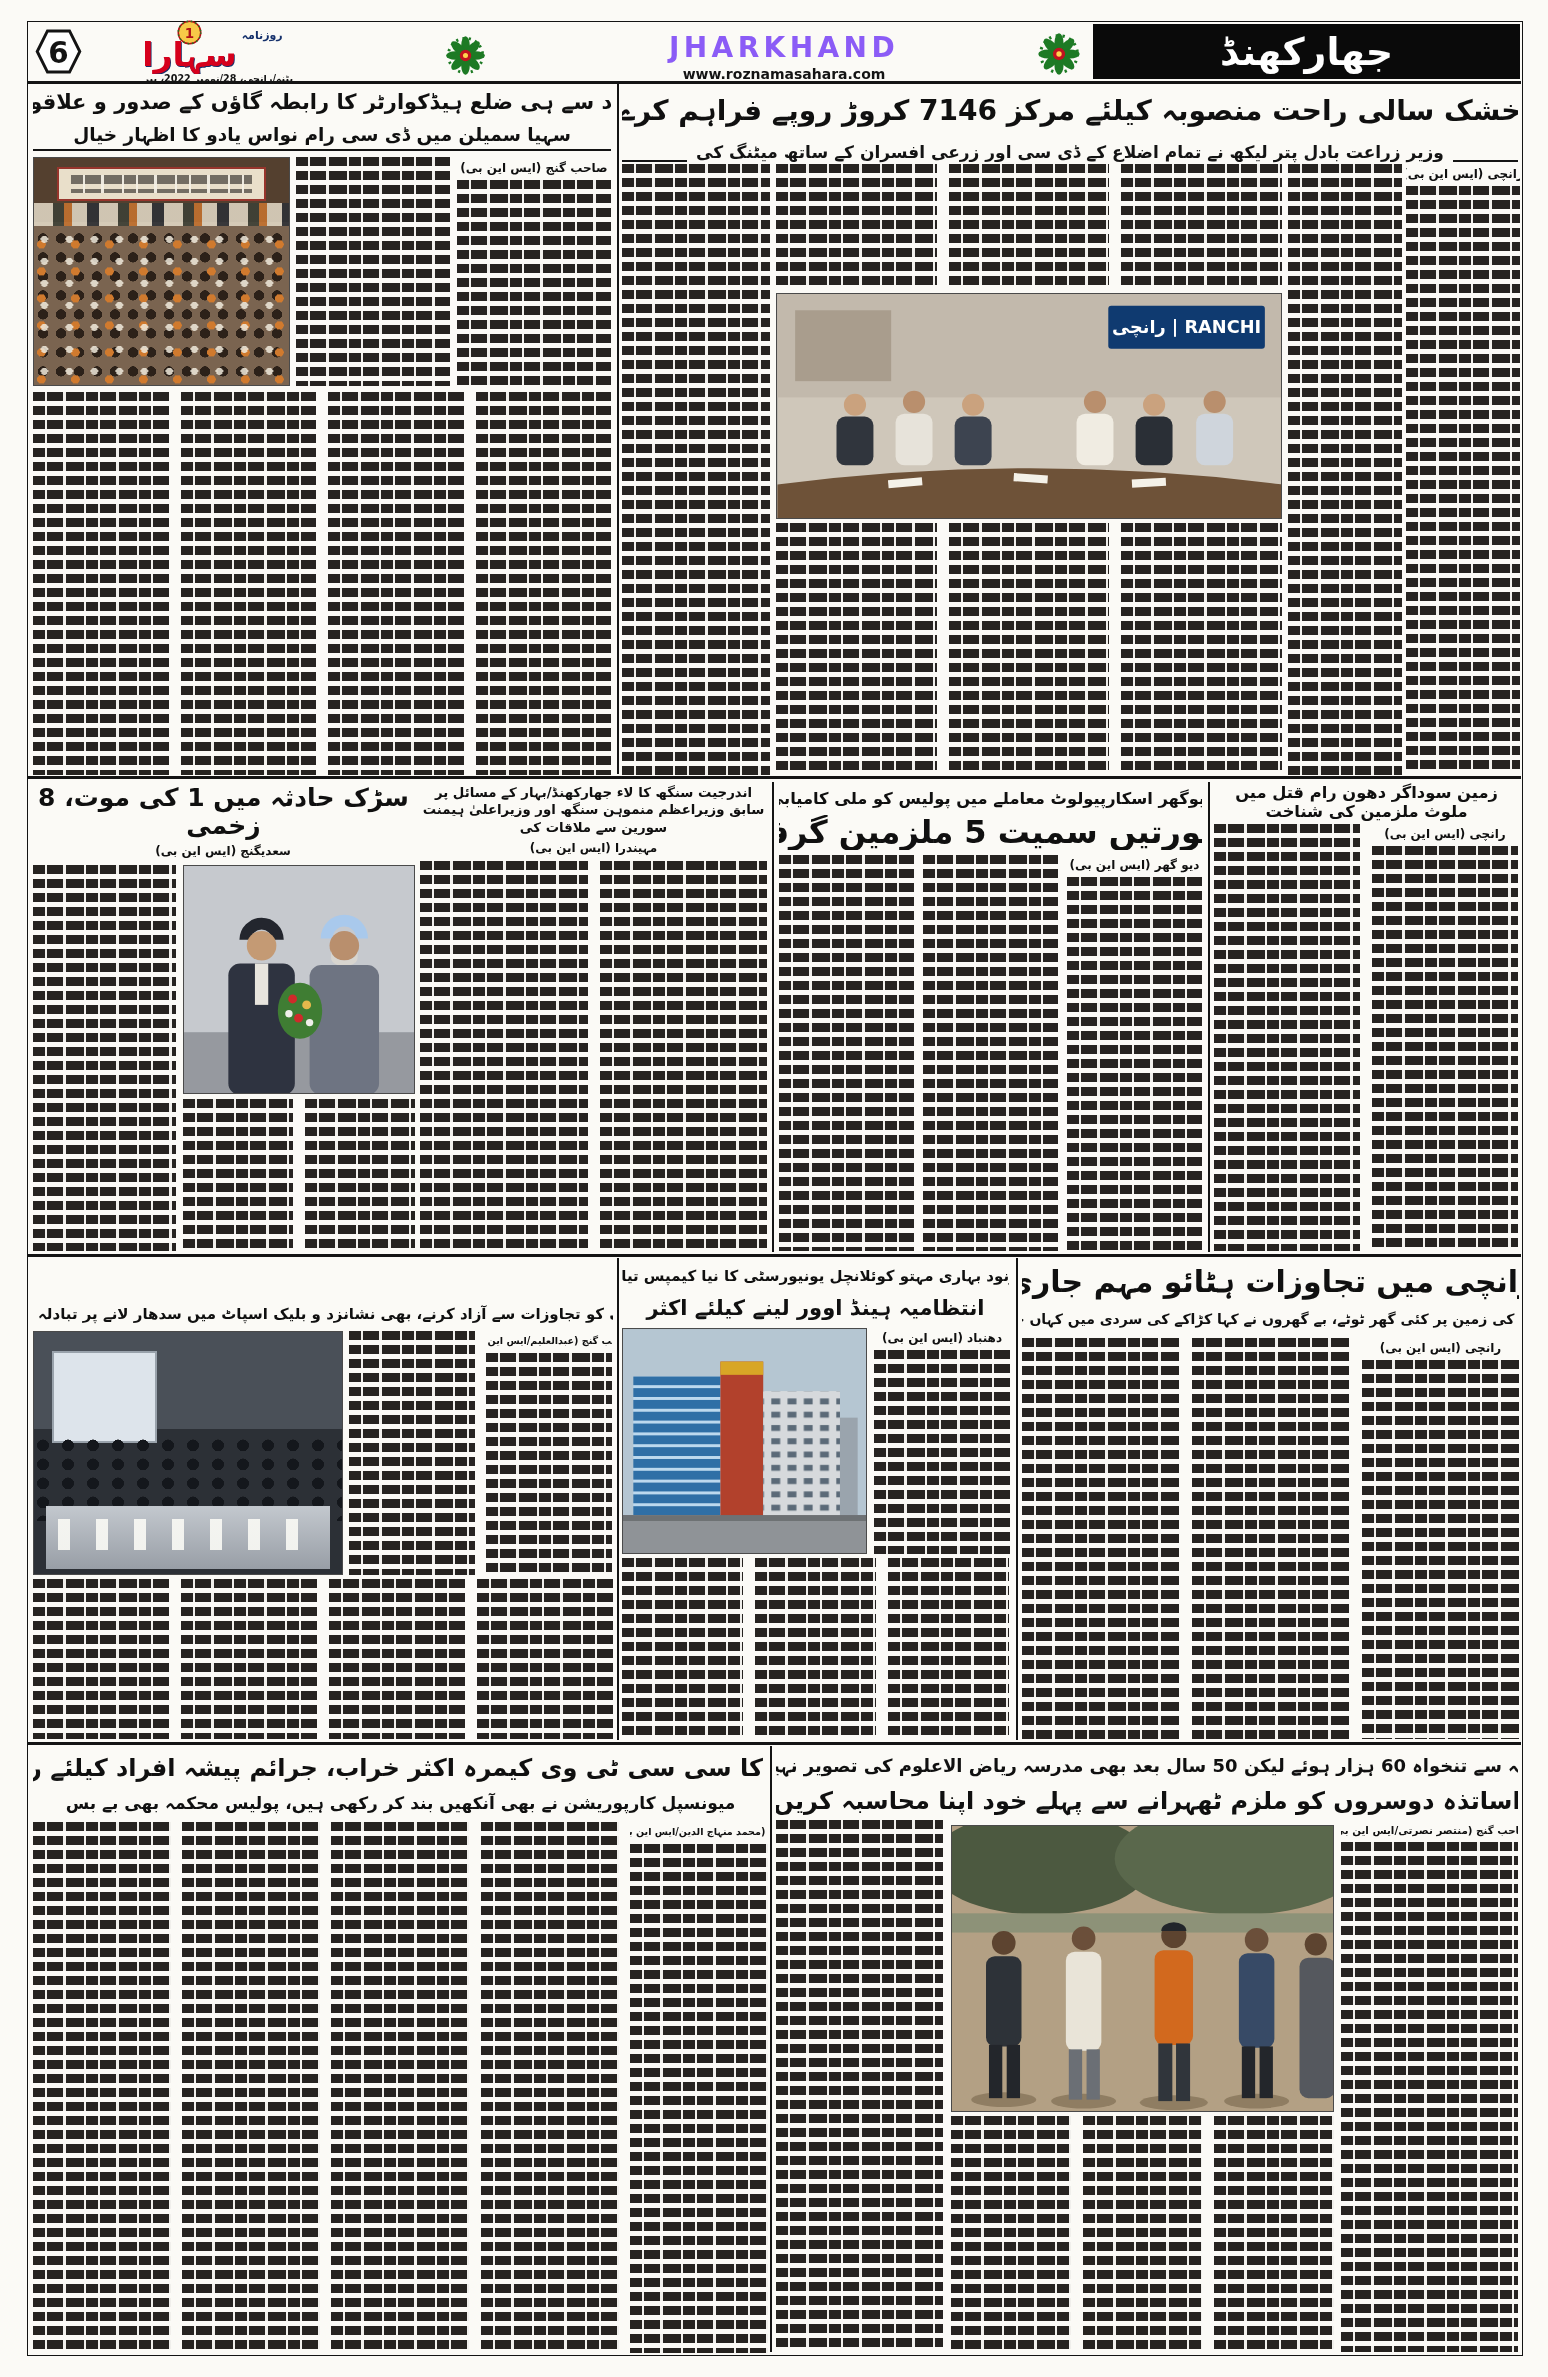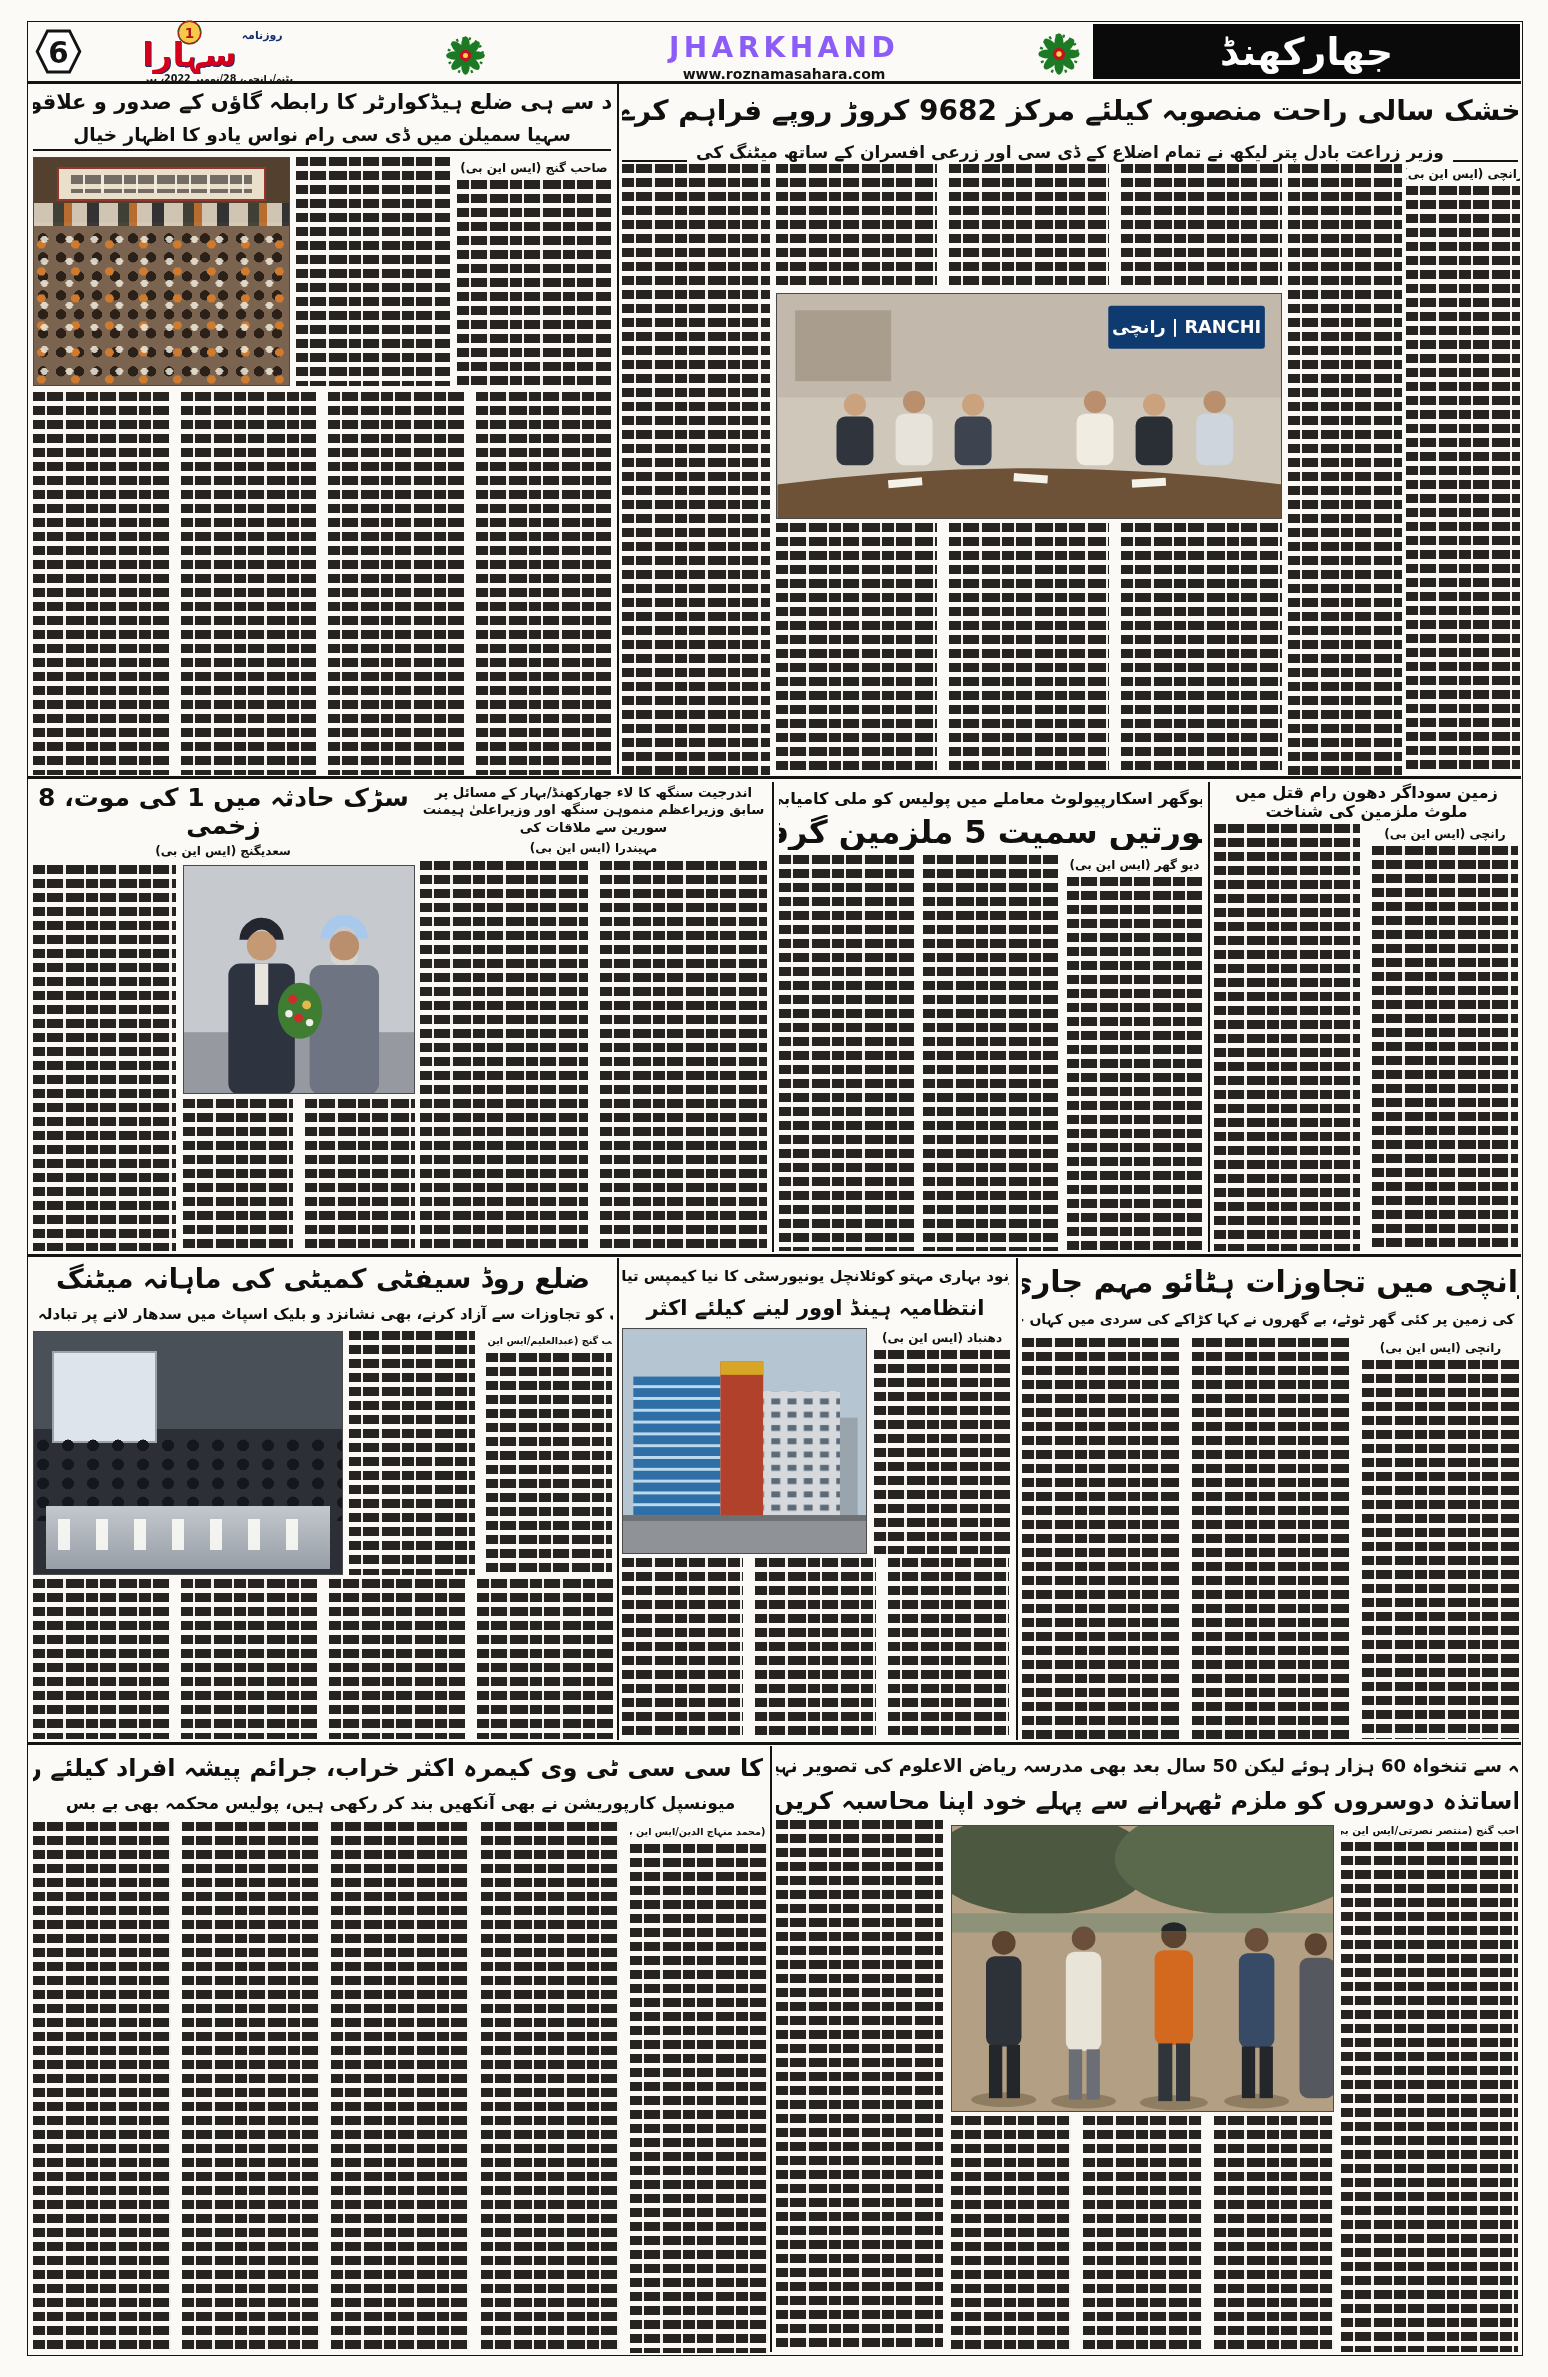--- a/index.html
+++ b/index.html
@@ -85,21 +85,21 @@
       </g>
       <circle r="8" fill="#c1121f"></circle>
       <circle r="3.5" fill="#ffd34d"></circle>
     </g>
   </svg>
 
   <div class="abs urdu" style="left:1093px;top:24px;width:427px;height:55px;background:#0a0a0a;color:#ffffff;display:flex;align-items:center;justify-content:center;font-size:38px;font-weight:bold">جھارکھنڈ</div>
 
   <div class="abs rule" style="left:28px;top:81px;width:1493px;height:3px"></div>
 
-  <div class="abs hl urdu nowrap" style="left:622px;top:87px;width:896px;height:47px;font-size:28px">خشک سالی راحت منصوبہ کیلئے مرکز 9682 کروڑ روپے فراہم کرے</div>
+  <div class="abs hl urdu nowrap" style="left:622px;top:87px;width:896px;height:47px;font-size:28px">خشک سالی راحت منصوبہ کیلئے مرکز 7146 کروڑ روپے فراہم کرے</div>
   <div class="abs subrule" style="left:622px;top:138px;width:896px;height:24px">
     <span class="ln"></span>
     <span class="tx urdu" style="font-size:17px">وزیر زراعت بادل پتر لیکھ نے تمام اضلاع کے ڈی سی اور زرعی افسران کے ساتھ میٹنگ کی</span>
     <span class="ln"></span>
   </div>
 
   <div class="abs rule" style="left:617px;top:84px;width:1.5px;height:690px"></div>
 
   <div class="abs byline" style="left:1406px;top:164px;width:114px;height:19px">رانچی (ایس این بی)</div>
   <div class="abs sim" style="left:1406px;top:186px;width:114px;height:588px"></div>
@@ -220,21 +220,20 @@
 
   <div class="abs rule" style="left:1208px;top:782px;width:1.5px;height:470px"></div>
 
   <div class="abs hl urdu" style="left:1214px;top:784px;width:305px;height:37px;font-size:16.3px">زمین سوداگر دھون رام قتل میں ملوث ملزمین کی شناخت</div>
   <div class="abs byline" style="left:1372px;top:824px;width:146px;height:19px">رانچی (ایس این بی)</div>
   <div class="abs sim" style="left:1372px;top:846px;width:146px;height:405px"></div>
   <div class="abs sim" style="left:1214px;top:824px;width:146px;height:427px"></div>
 
   <div class="abs rule" style="left:28px;top:1254px;width:1493px;height:3px"></div>
 
-  <div class="abs hl urdu nowrap" style="left:33px;top:1261px;width:580px;height:37px;font-size:27px">ضلع روڈ سیفٹی کمیٹی کی ماہانہ میٹنگ</div>
   <div class="abs hl urdu nowrap" style="left:33px;top:1300px;width:580px;height:28px;font-size:15px">سڑک کو تجاوزات سے آزاد کرنے، بھی نشانزد و بلیک اسپاٹ میں سدھار لانے پر تبادلہ خیال</div>
 
   <div class="abs photo" style="left:33px;top:1331px;width:310px;height:244px;background:linear-gradient(180deg,#4a5058 0 40%,#2c3036 40%)">
     <div style="position:absolute;left:6%;top:8%;width:34%;height:38%;background:#dde4eb;border:2.2px solid #99a2ab"></div>
     <div style="position:absolute;left:0;right:0;top:44%;height:34%;background:radial-gradient(circle 6px at 9px 7.4px, #14171c 97%, transparent) 0 0/25px 19px repeat"></div>
     <div style="position:absolute;left:4%;right:4%;bottom:2%;height:26%;background:linear-gradient(#c3c8ce,#989ea6)">
       <div style="position:absolute;left:4%;right:4%;top:20%;bottom:30%;background:repeating-linear-gradient(90deg, rgba(250,250,245,.9) 0 12px, rgba(250,250,245,0) 12px 38px)"></div>
     </div>
   </div>
 

